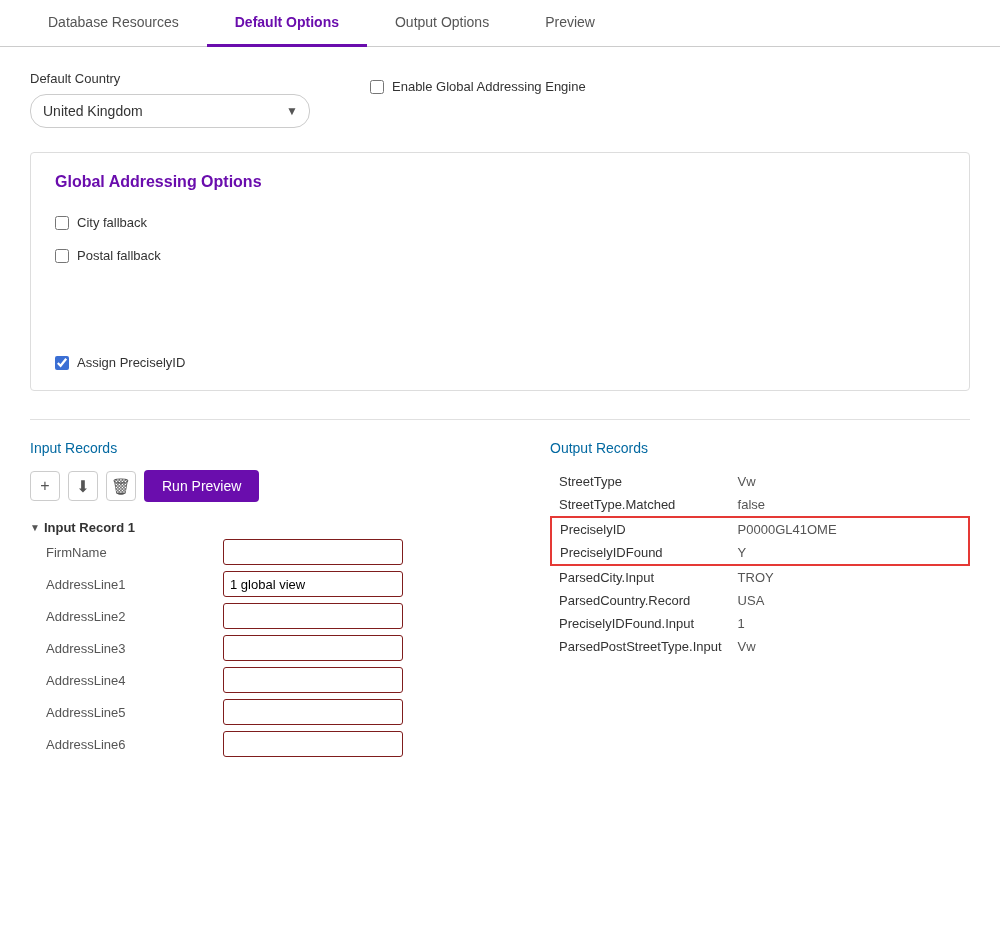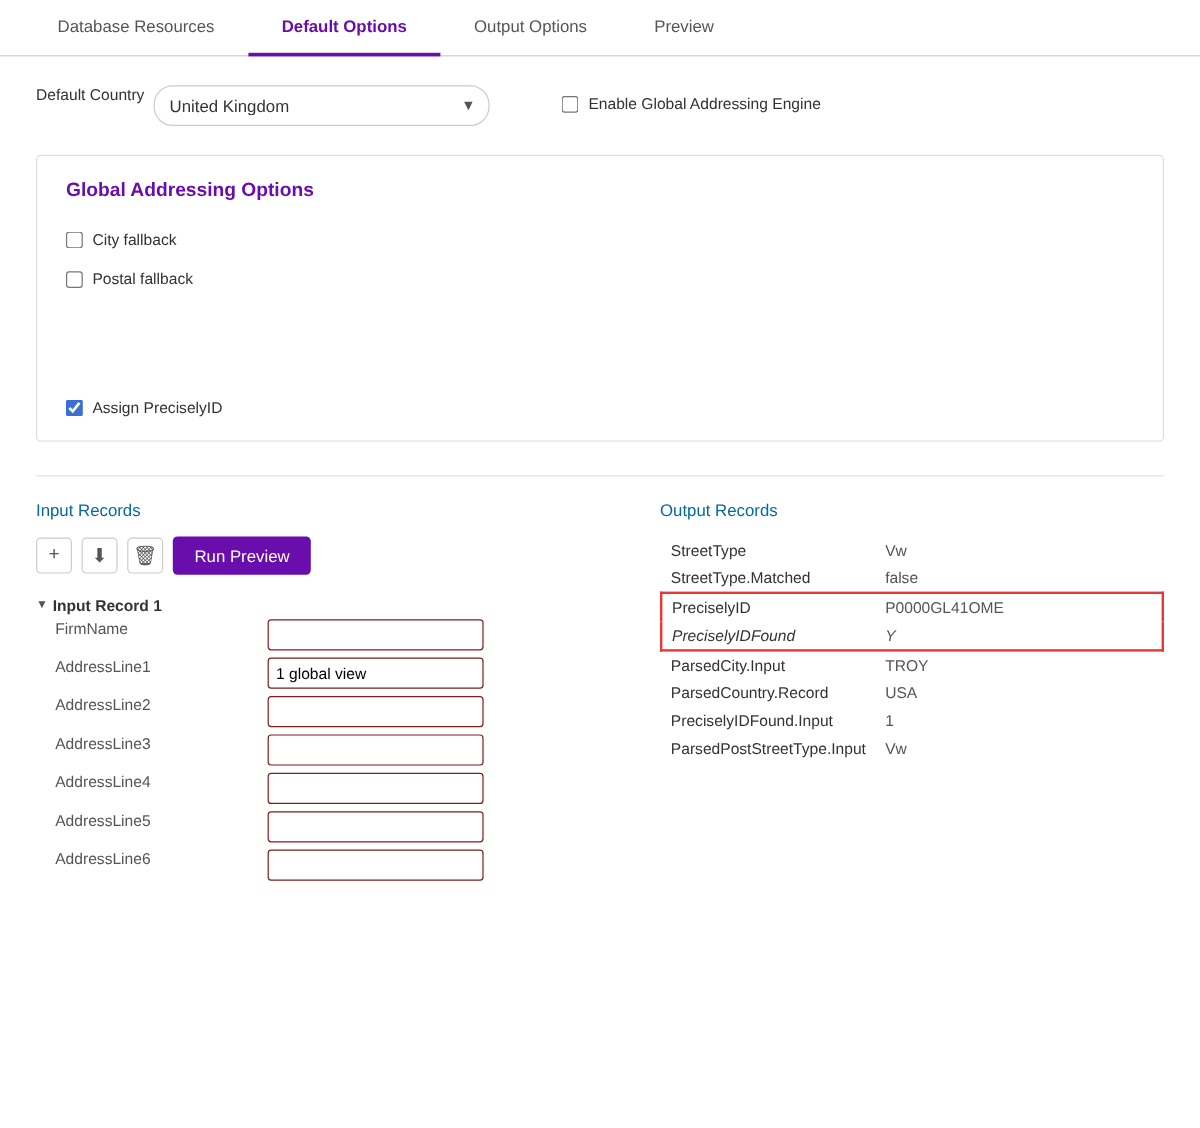--- a/index.html
+++ b/index.html
@@ -40,21 +40,21 @@
 
     
     .top-section {
       display: flex;
       align-items: flex-start;
       gap: 60px;
       margin-bottom: 24px;
     }
     .field-group {
       display: flex;
-      flex-direction: row;
+      flex-direction: column;
       gap: 8px;
     }
     .field-label {
       font-size: 13px;
       color: #333;
       font-weight: 500;
     }
     .select-wrapper {
       position: relative;
       width: 280px;
@@ -203,21 +203,21 @@
     }
     .tree-parent .caret {
       font-size: 10px;
       color: #555;
     }
     .tree-children {
       padding-left: 16px;
     }
     .field-row {
       display: flex;
-      align-items: flex-start;
+      align-items: center;
       margin-bottom: 6px;
       gap: 10px;
     }
     .field-name {
       width: 120px;
       font-size: 13px;
       color: #555;
       flex-shrink: 0;
     }
     .field-input {
@@ -376,21 +376,21 @@
               <td>Vw</td>
             </tr>
             <tr>
               <td>StreetType.Matched</td>
               <td>false</td>
             </tr>
             <tr style="border-top: 2px solid rgb(229, 57, 53); border-left: 2px solid rgb(229, 57, 53); border-right: 2px solid rgb(229, 57, 53); background-color: rgb(255, 255, 255);">
               <td>PreciselyID</td>
               <td>P0000GL41OME</td>
             </tr>
-            <tr style="border-bottom: 2px solid rgb(229, 57, 53); border-left: 2px solid rgb(229, 57, 53); border-right: 2px solid rgb(229, 57, 53); background-color: rgb(255, 255, 255); font-style: italic;">
+            <tr style="border-bottom: 2px solid rgb(229, 57, 53); border-left: 2px solid rgb(229, 57, 53); border-right: 2px solid rgb(229, 57, 53); background-color: rgb(255, 255, 255);">
               <td>PreciselyIDFound</td>
               <td>Y</td>
             </tr>
             <tr>
               <td>ParsedCity.Input</td>
               <td>TROY</td>
             </tr>
             <tr>
               <td>ParsedCountry.Record</td>
               <td>USA</td>

